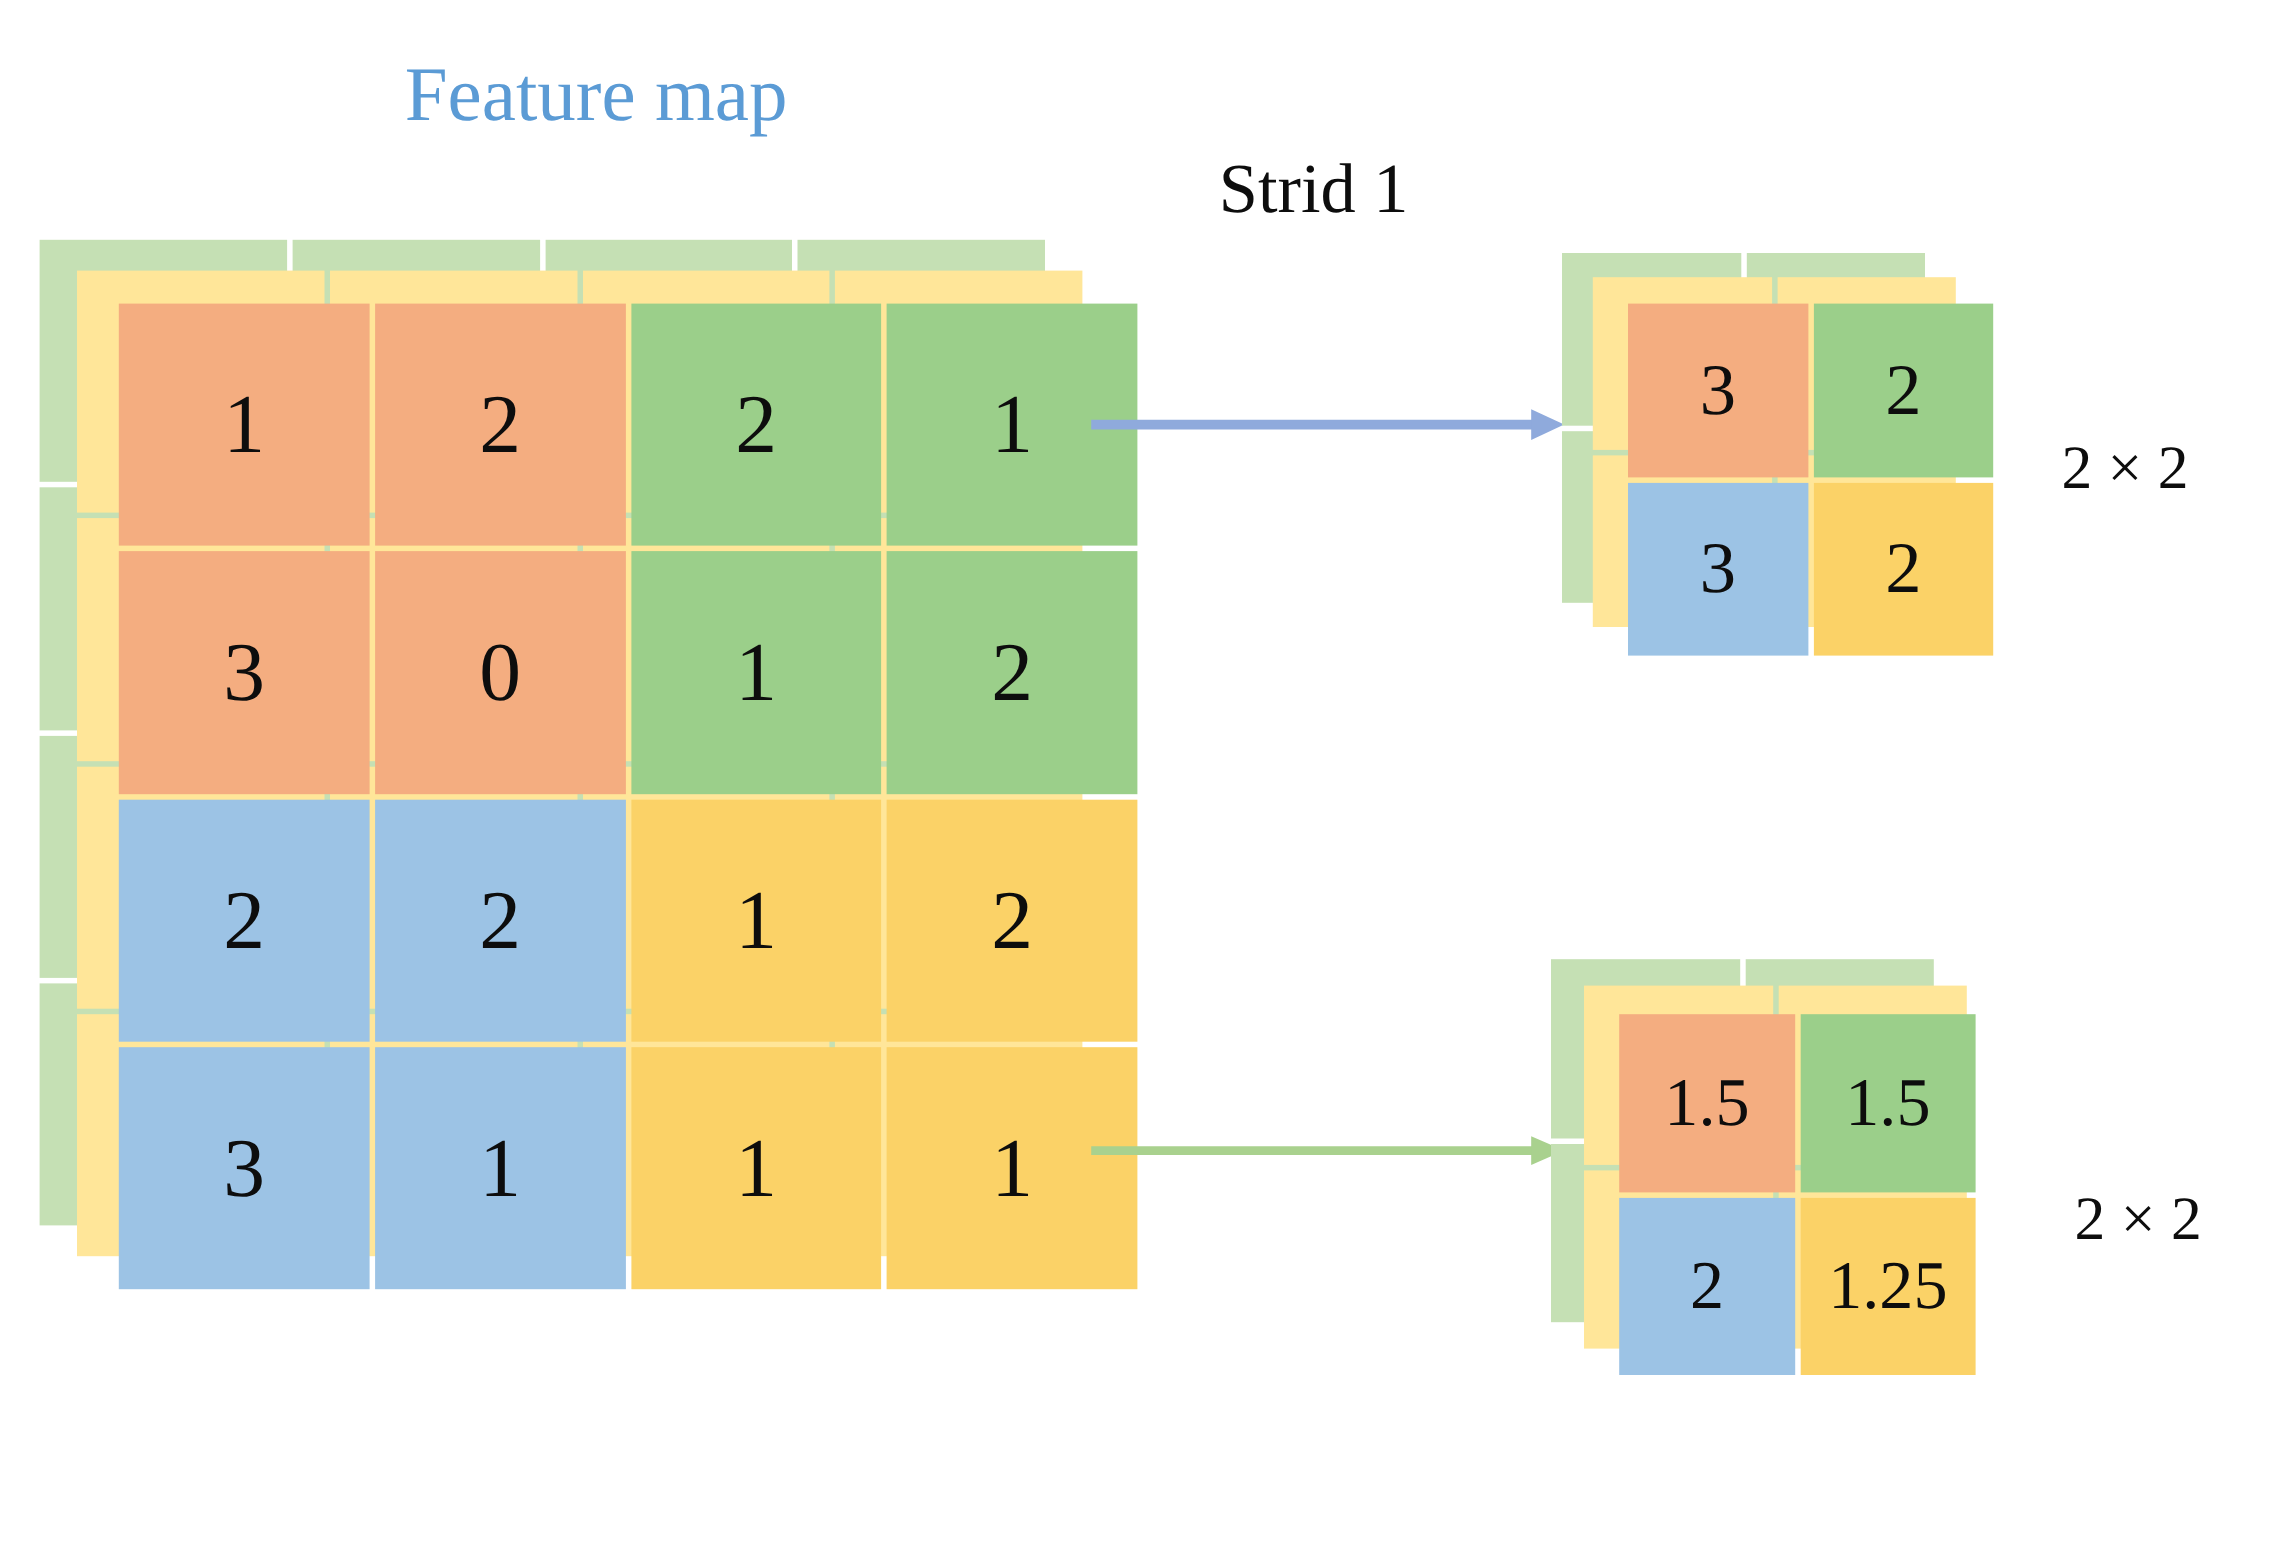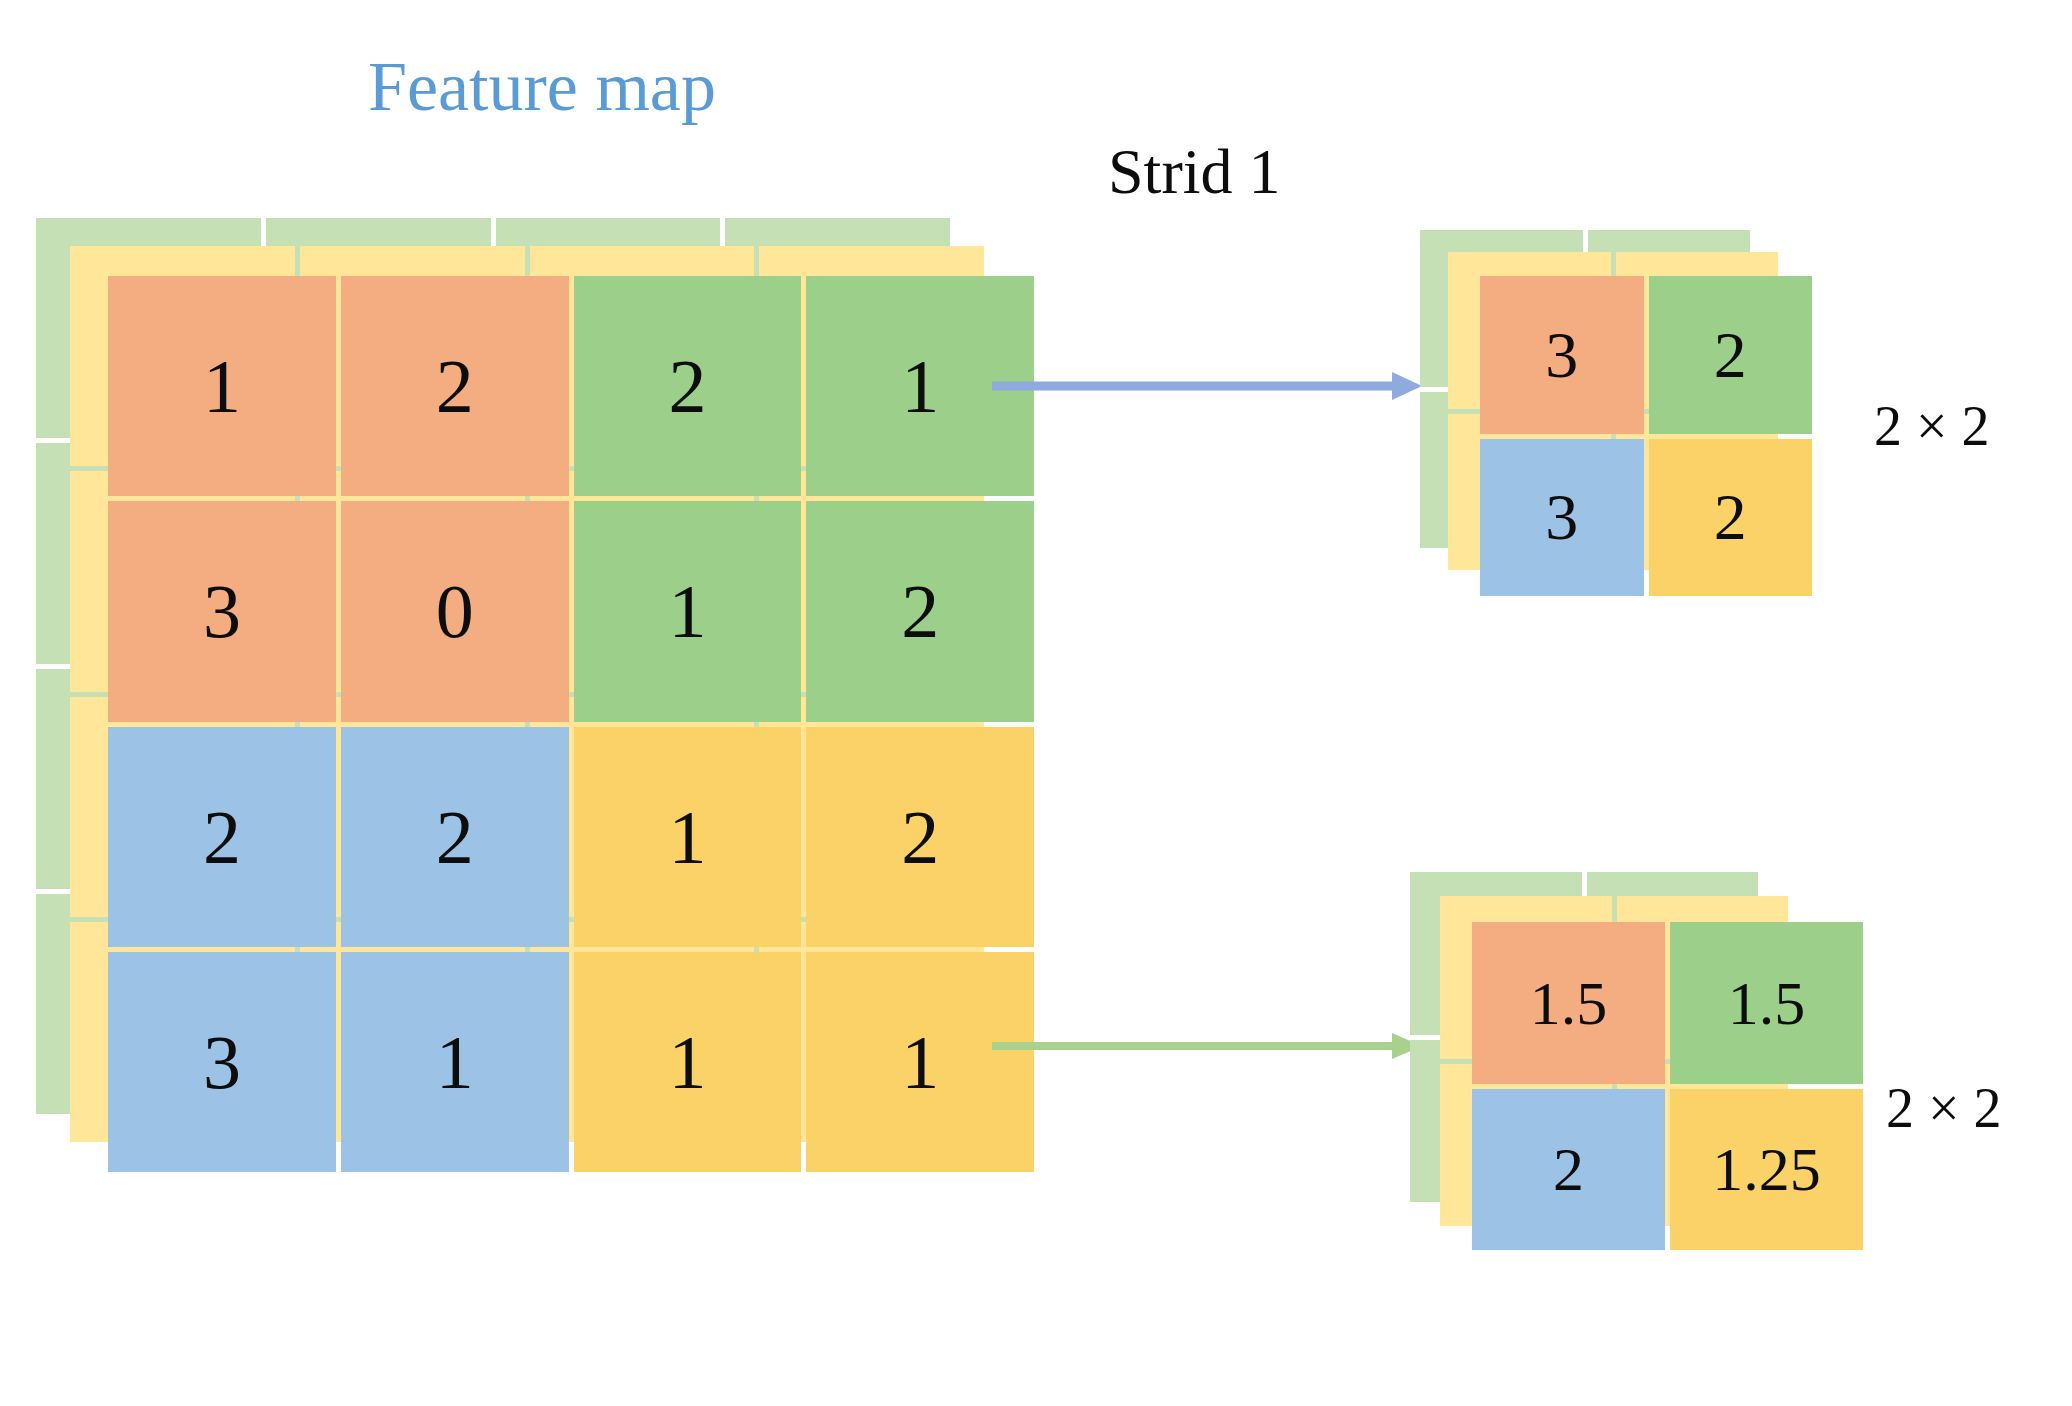--- a/index.html
+++ b/index.html
@@ -165,21 +165,21 @@
     left: 30px;
     top: 24px;
     width: 348px;
     height: 330px;
     grid-template-columns: repeat(2, 1fr);
     grid-template-rows: repeat(2, 1fr);
   }
   #ap-front {
     left: 62px;
     top: 50px;
-    width: 391px;
+    width: 324px;
     height: 328px;
     grid-template-columns: repeat(2, 1fr);
     grid-template-rows: repeat(2, 1fr);
   }
   #ap-front .cell { font-size: 62px; }
 
   
   .arrow-svg {
     position: absolute;
     overflow: visible;

